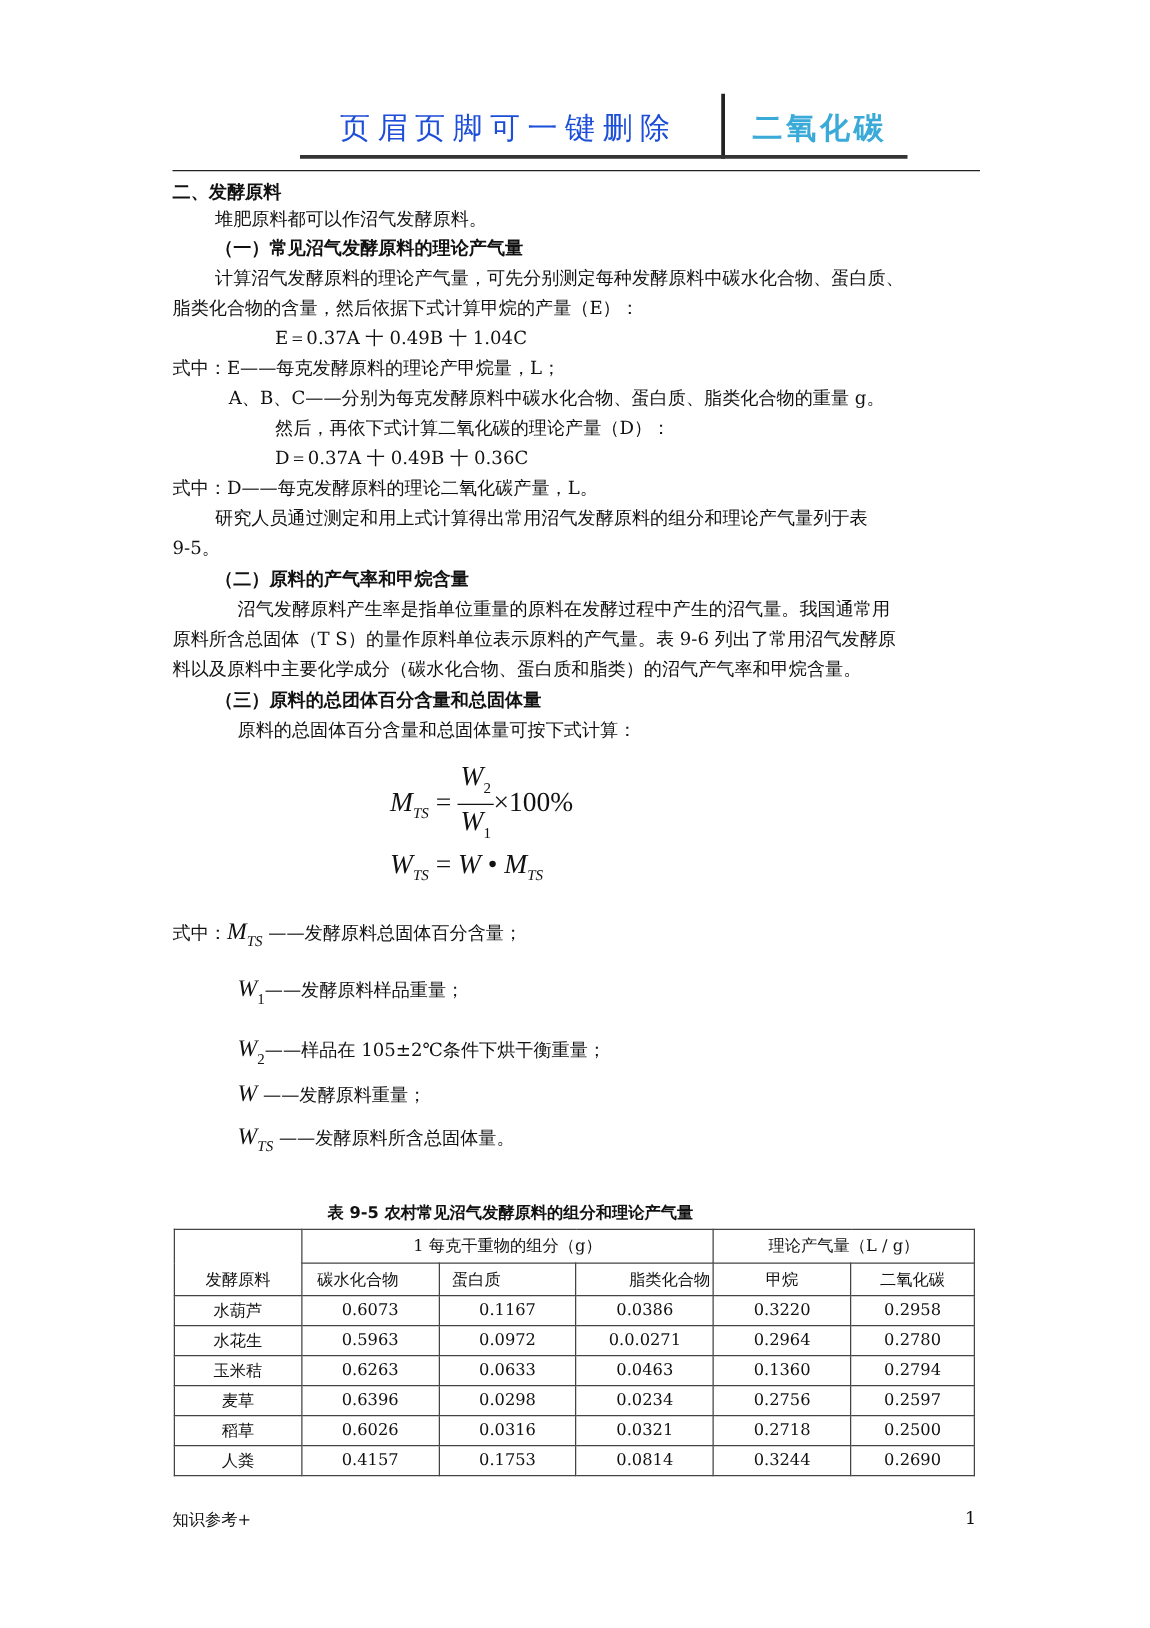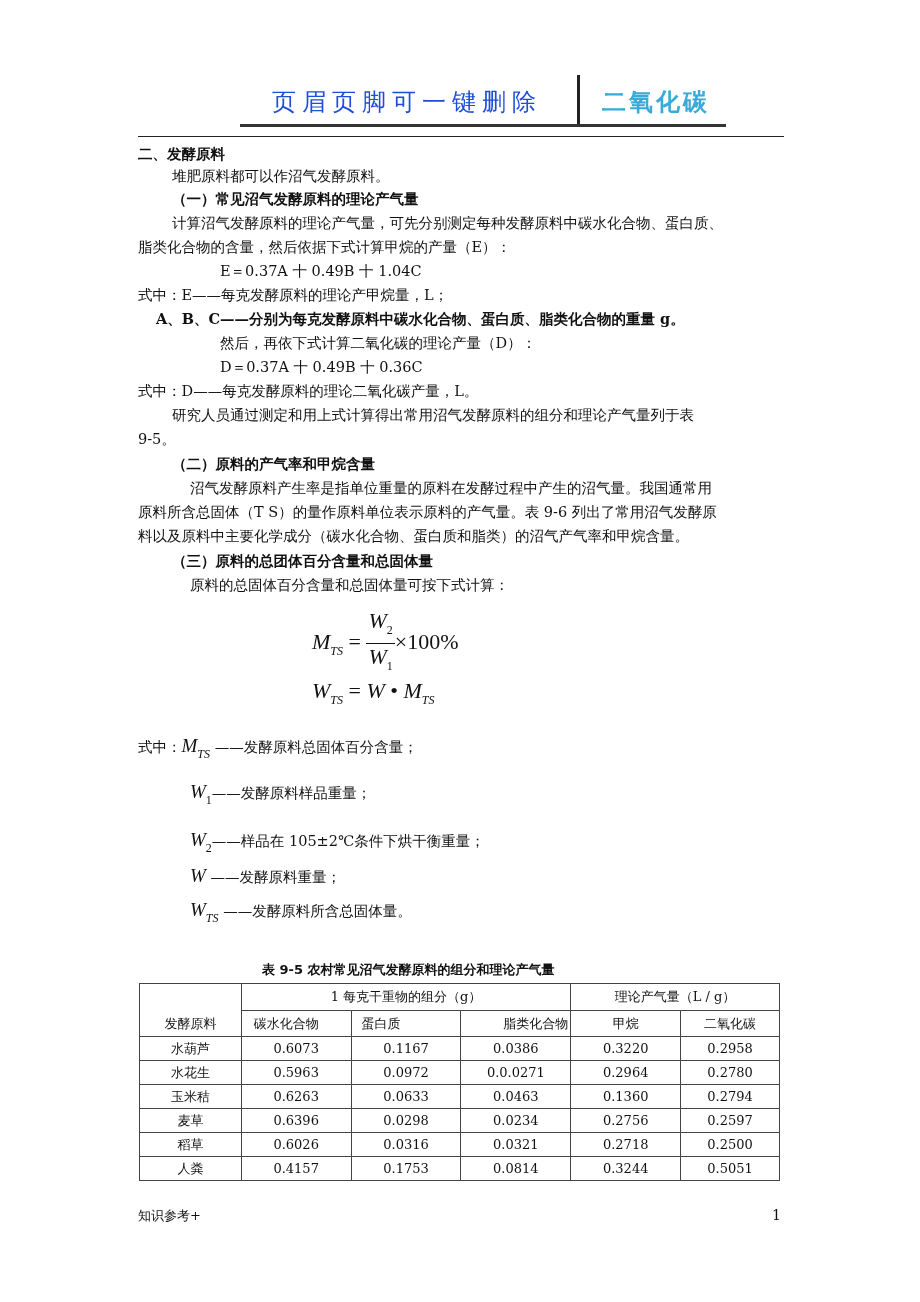--- a/index.html
+++ b/index.html
@@ -38,21 +38,21 @@
 <div class="abs hdr-line1"></div>
 <div class="abs hdr-line2"></div>
 
 <div class="abs t b" style="left:138px;top:144px;">二、发酵原料</div>
 <div class="abs t" style="left:172px;top:166px;">堆肥原料都可以作沼气发酵原料。</div>
 <div class="abs t b" style="left:172px;top:189px;">（一）常见沼气发酵原料的理论产气量</div>
 <div class="abs t" style="left:172px;top:213px;">计算沼气发酵原料的理论产气量，可先分别测定每种发酵原料中碳水化合物、蛋白质、</div>
 <div class="abs t" style="left:138px;top:237px;">脂类化合物的含量，然后依据下式计算甲烷的产量（E）：</div>
 <div class="abs t" style="left:220px;top:261px;">E＝0.37A 十 0.49B 十 1.04C</div>
 <div class="abs t" style="left:138px;top:285px;">式中：E——每克发酵原料的理论产甲烷量，L；</div>
-<div class="abs t" style="left:156px;top:309px;font-weight:bold;">A、B、C——分别为每克发酵原料中碳水化合物、蛋白质、脂类化合物的重量 g。</div>
+<div class="abs t" style="left:183px;top:309px;">A、B、C——分别为每克发酵原料中碳水化合物、蛋白质、脂类化合物的重量 g。</div>
 <div class="abs t" style="left:220px;top:333px;">然后，再依下式计算二氧化碳的理论产量（D）：</div>
 <div class="abs t" style="left:220px;top:357px;">D＝0.37A 十 0.49B 十 0.36C</div>
 <div class="abs t" style="left:138px;top:381px;">式中：D——每克发酵原料的理论二氧化碳产量，L。</div>
 <div class="abs t" style="left:172px;top:405px;">研究人员通过测定和用上式计算得出常用沼气发酵原料的组分和理论产气量列于表</div>
 <div class="abs t" style="left:138px;top:429px;">9-5。</div>
 <div class="abs t b" style="left:172px;top:454px;">（二）原料的产气率和甲烷含量</div>
 <div class="abs t" style="left:190px;top:478px;">沼气发酵原料产生率是指单位重量的原料在发酵过程中产生的沼气量。我国通常用</div>
 <div class="abs t" style="left:138px;top:502px;">原料所含总固体（T S）的量作原料单位表示原料的产气量。表 9-6 列出了常用沼气发酵原</div>
 <div class="abs t" style="left:138px;top:526px;">料以及原料中主要化学成分（碳水化合物、蛋白质和脂类）的沼气产气率和甲烷含量。</div>
 <div class="abs t b" style="left:172px;top:551px;">（三）原料的总团体百分含量和总固体量</div>
@@ -155,19 +155,19 @@
         <td>0.0321</td>
         <td>0.2718</td>
         <td>0.2500</td>
       </tr>
       <tr>
         <td>人粪</td>
         <td>0.4157</td>
         <td>0.1753</td>
         <td>0.0814</td>
         <td>0.3244</td>
-        <td>0.5051</td>
+        <td>0.2690</td>
       </tr>
     </tbody>
 </table>
 
 <div class="abs footer-l">知识参考+</div>
 <div class="abs footer-r">1</div>
 
 </body></html>

